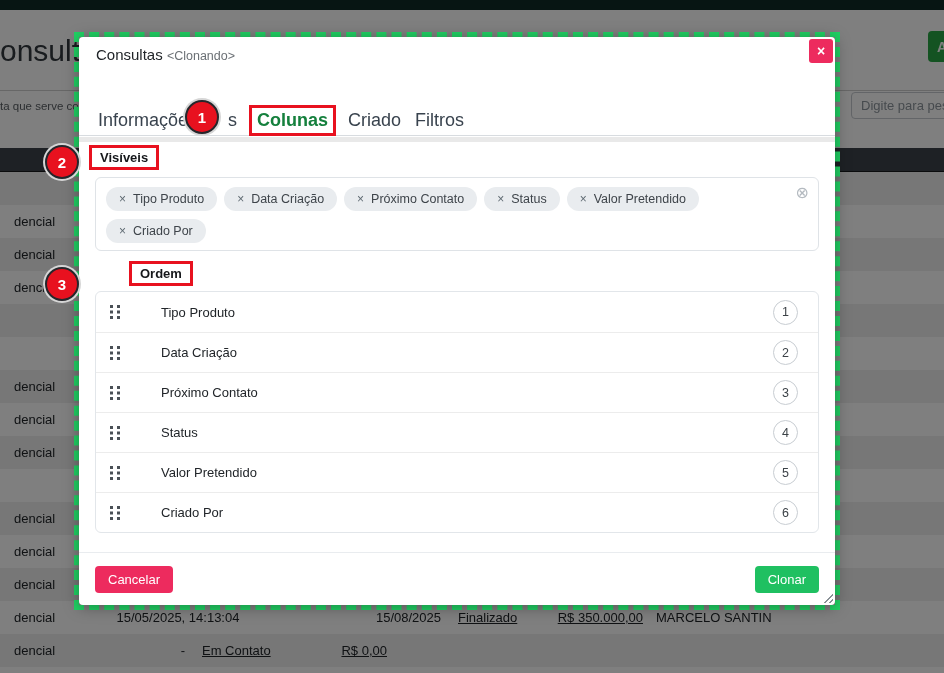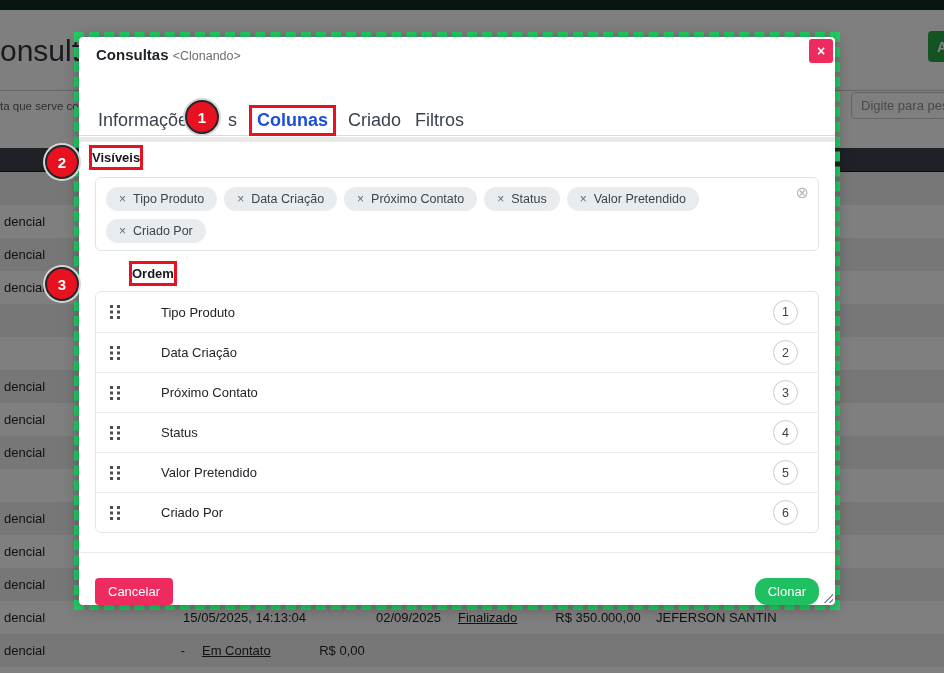--- a/index.html
+++ b/index.html
@@ -22,75 +22,75 @@
   .page-note{position:absolute;left:0;top:100px;font-size:11.5px;color:#5a5f64;}
   .bg-search{position:absolute;left:851px;top:92px;width:130px;height:27px;border:1px solid #c6cbd0;
              border-radius:4px;font-size:13px;padding:0 9px;color:#495057;
              font-family:"Liberation Sans",sans-serif;}
   .bg-search::placeholder{color:#8d959c;}
   .thead{position:absolute;left:0;top:148px;right:0;height:24px;background:var(--hdr);
          border-bottom:1px solid #17191b;}
   .trows{position:absolute;left:0;top:172px;right:0;}
   .trow{height:33px;display:flex;align-items:center;font-size:13px;color:#212529;background:#fff;}
   .trow.alt{background:#efefef;}
-  .c-label{width:50px;padding-left:4px;}
-  .c-dt{width:256px;text-align:right;}
+  .c-label{width:50px;padding-left:14px;}
+  .c-dt{width:256px;text-align:center;}
   .c-next{width:135px;text-align:right;}
   .c-status{width:112px;padding-left:17px;text-decoration:underline;}
-  .c-val{width:90px;text-align:center;}
+  .c-val{width:90px;text-align:right;text-decoration:underline;}
   .c-name{padding-left:13px;}
 
   
   .backdrop{position:absolute;inset:0;background:rgba(0,0,0,.5);z-index:5;}
 
   
   .modal-outline{position:absolute;left:74px;top:32px;width:766px;height:578px;
                  border:5px dashed var(--dash);z-index:10;}
   .modal{position:absolute;inset:0;background:#fff;border-radius:4px;
          box-shadow:0 2px 16px rgba(0,0,0,.35);}
   .close{position:absolute;top:2px;right:2px;width:24px;height:24px;background:var(--pink);
          color:#fff;border:none;border-radius:3px;font-size:14px;font-weight:bold;line-height:1;
          z-index:3;}
   .m-title{position:absolute;left:17px;top:9px;font-size:15px;}
-  .m-title .t1{font-weight:bold;color:#212529;}
+  .m-title .t1{font-weight:normal;color:#212529;}
   .m-title .t2{font-size:12.5px;color:#6b7075;}
   .m-sub{position:absolute;left:17px;top:31px;font-size:12px;font-style:italic;color:#6c757d;}
   .tabs{position:absolute;left:0;right:0;top:68px;height:31px;display:flex;align-items:center;
         gap:14px;padding:0 19px;border-bottom:1px solid #d8dce0;}
   .tab{font-size:18px;color:#39434e;cursor:pointer;white-space:nowrap;}
   .tab.obscured{min-width:26px;text-align:right;}
-  .tab.active{font-weight:bold;color:#1d4ed8;}
+  .tab.active{font-weight:bold;color:#15803d;}
   .tabs-band{position:absolute;left:0;right:0;top:100px;height:5px;background:#e9e9e9;}
   .m-body{position:absolute;left:16px;right:16px;top:104px;bottom:53px;}
   .sec-head{margin-top:6px;height:24px;}
   .sec-head.ordem{margin-top:12px;margin-left:40px;}
   .sec-label{display:inline-block;font-size:13px;font-weight:bold;color:#16181b;}
-  .red-box{border:3px solid var(--red);padding:2px 0;margin:-2px -6px;}
+  .red-box{border:3px solid var(--red);padding:2px 8px;margin:-2px -6px;}
   .tab.red-box{padding:2px 5px;margin:-2px -2px;}
   .chips-box{position:relative;margin-top:6px;height:74px;border:1px solid var(--line);
              border-radius:6px;padding:9px 34px 9px 10px;display:flex;flex-wrap:wrap;
              gap:8px 7px;align-content:flex-start;}
   .chip{display:inline-flex;align-items:center;background:#e9ecef;color:#3e444a;
         border-radius:20px;padding:4px 13px;font-size:12.5px;height:24px;}
   .chip-x{color:#5f6a72;margin-right:7px;font-size:12px;cursor:pointer;}
   .clear-all{position:absolute;top:7px;right:9px;font-size:16px;color:#b4bac0;cursor:pointer;line-height:1;}
   .order-list{margin-top:4px;border:1px solid #e2e6ea;border-radius:6px;background:#fff;overflow:hidden;}
   .order-row{height:40px;display:flex;align-items:center;padding:0 14px;}
   .order-row + .order-row{border-top:1px solid #ececec;}
   .drag-handle{width:11px;height:14px;display:inline-block;cursor:grab;}
   .order-label{margin-left:40px;font-size:13px;color:#212529;}
   .order-num{margin-left:auto;margin-right:6px;width:25px;height:25px;border:1px solid #c8cdd2;
              border-radius:50%;display:flex;align-items:center;justify-content:center;
              font-size:12.5px;color:#3c4247;}
   .m-footer{position:absolute;left:0;right:0;bottom:0;height:53px;border-top:1px solid #e9ecef;
-            display:flex;align-items:flex-end;justify-content:space-between;padding:0 16px;}
+            display:flex;align-items:center;justify-content:space-between;padding:0 16px;}
   .btn{border:none;border-radius:4px;color:#fff;font-size:13px;padding:6px 13px;height:27px;
        font-family:"Liberation Sans",sans-serif;}
   .btn-cancel{background:var(--pink);}
-  .btn-confirm{background:var(--green);border-radius:12px;}
+  .btn-confirm{background:var(--green);}
   .resize-handle{position:absolute;right:2px;bottom:2px;width:11px;height:11px;
                  background:repeating-linear-gradient(135deg,transparent 0 2px,#8a9096 2px 3.5px);
                  clip-path:polygon(100% 0,100% 100%,0 100%);cursor:nwse-resize;}
 
   
   .abadge{position:absolute;width:34px;height:34px;border-radius:50%;background:var(--red);
           border:2px solid #26262b;box-shadow:0 0 0 2px #d6d6d6;color:#fff;font-weight:bold;
           font-size:15px;display:flex;align-items:center;justify-content:center;z-index:40;}
   .b1{left:185px;top:100px;}
   .b2{left:45px;top:145px;}
@@ -208,24 +208,24 @@
         <span class="c-label">dencial</span>
         <span class="c-dt"></span>
         <span class="c-next"></span>
         <span class="c-status"></span>
         <span class="c-val"></span>
         <span class="c-name"></span>
       </div>
       <div class="trow">
         <span class="c-label">dencial</span>
         <span class="c-dt">15/05/2025, 14:13:04</span>
-        <span class="c-next">02/09/2025</span>
+        <span class="c-next">15/08/2025</span>
         <span class="c-status">Finalizado</span>
         <span class="c-val">R$ 350.000,00</span>
-        <span class="c-name">JEFERSON SANTIN</span>
+        <span class="c-name">MARCELO SANTIN</span>
       </div>
       <div class="trow alt">
         <span class="c-label">dencial</span>
         <span class="c-next">-</span>
         <span class="c-status">Em Contato</span>
         <span class="c-val">R$ 0,00</span>
       </div>
       <div class="trow">
         <span class="c-label"></span>
         <span class="c-dt"></span>

